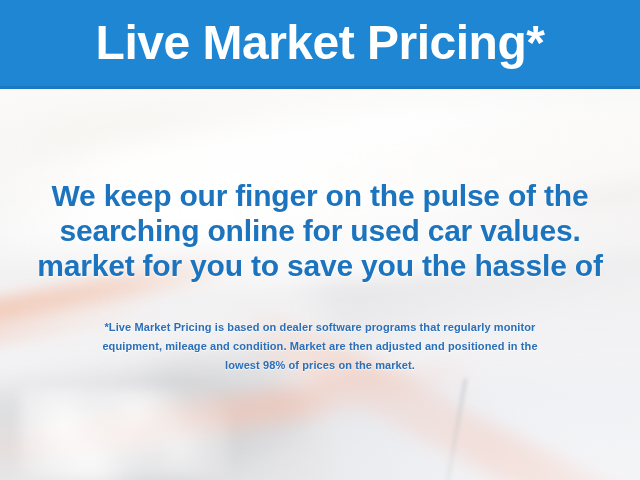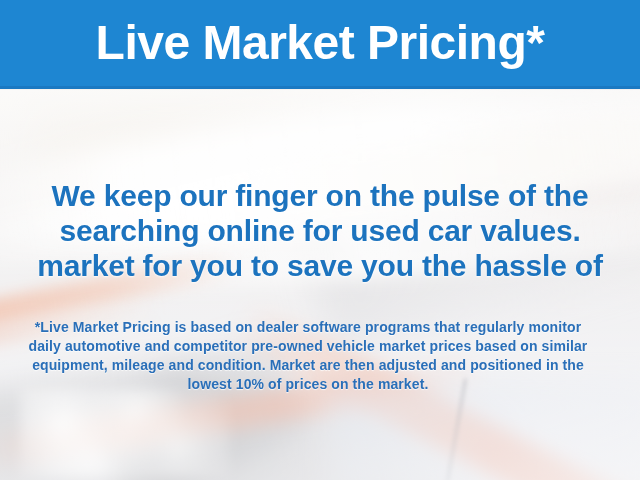--- a/index.html
+++ b/index.html
@@ -207,26 +207,26 @@
     font-weight: bold;
     line-height: 35px;
     letter-spacing: -0.2px;
     text-shadow: 0 1px 2px rgba(255,255,255,.85);
   }
   #headline .hl-line { display: block; text-align: center; }
 
   
   #disclaimer {
     position: absolute;
-    left: 10px;
+    left: 22px;
     top: 318px;
     width: 596px;
     text-align: center;
     color: #2A6FB8;
-    font-size: 14px;
+    font-size: 11px;
     font-weight: bold;
     line-height: 19px;
     letter-spacing: 0.1px;
     text-shadow: 0 1px 1px rgba(255,255,255,.8);
   }
   #disclaimer .dc-line { display: block; }
 </style>
 </head>
 <body>
 
@@ -257,18 +257,17 @@
   </div>
 
   <div id="headline">
     <span class="hl-line">We keep our finger on the pulse of the</span>
     <span class="hl-line">searching online for used car values.</span>
     <span class="hl-line">market for you to save you the hassle of</span>
   </div>
 
   <div id="disclaimer">
     <span class="dc-line">*Live Market Pricing is based on dealer software programs that regularly monitor</span>
-    <span class="dc-line">daily automotive and competitor pre-owned vehicle market prices based on similar</span>
     <span class="dc-line">equipment, mileage and condition. Market are then adjusted and positioned in the</span>
-    <span class="dc-line">lowest 10% of prices on the market.</span>
+    <span class="dc-line">lowest 98% of prices on the market.</span>
   </div>
 
 </div>
 
 </body></html>

